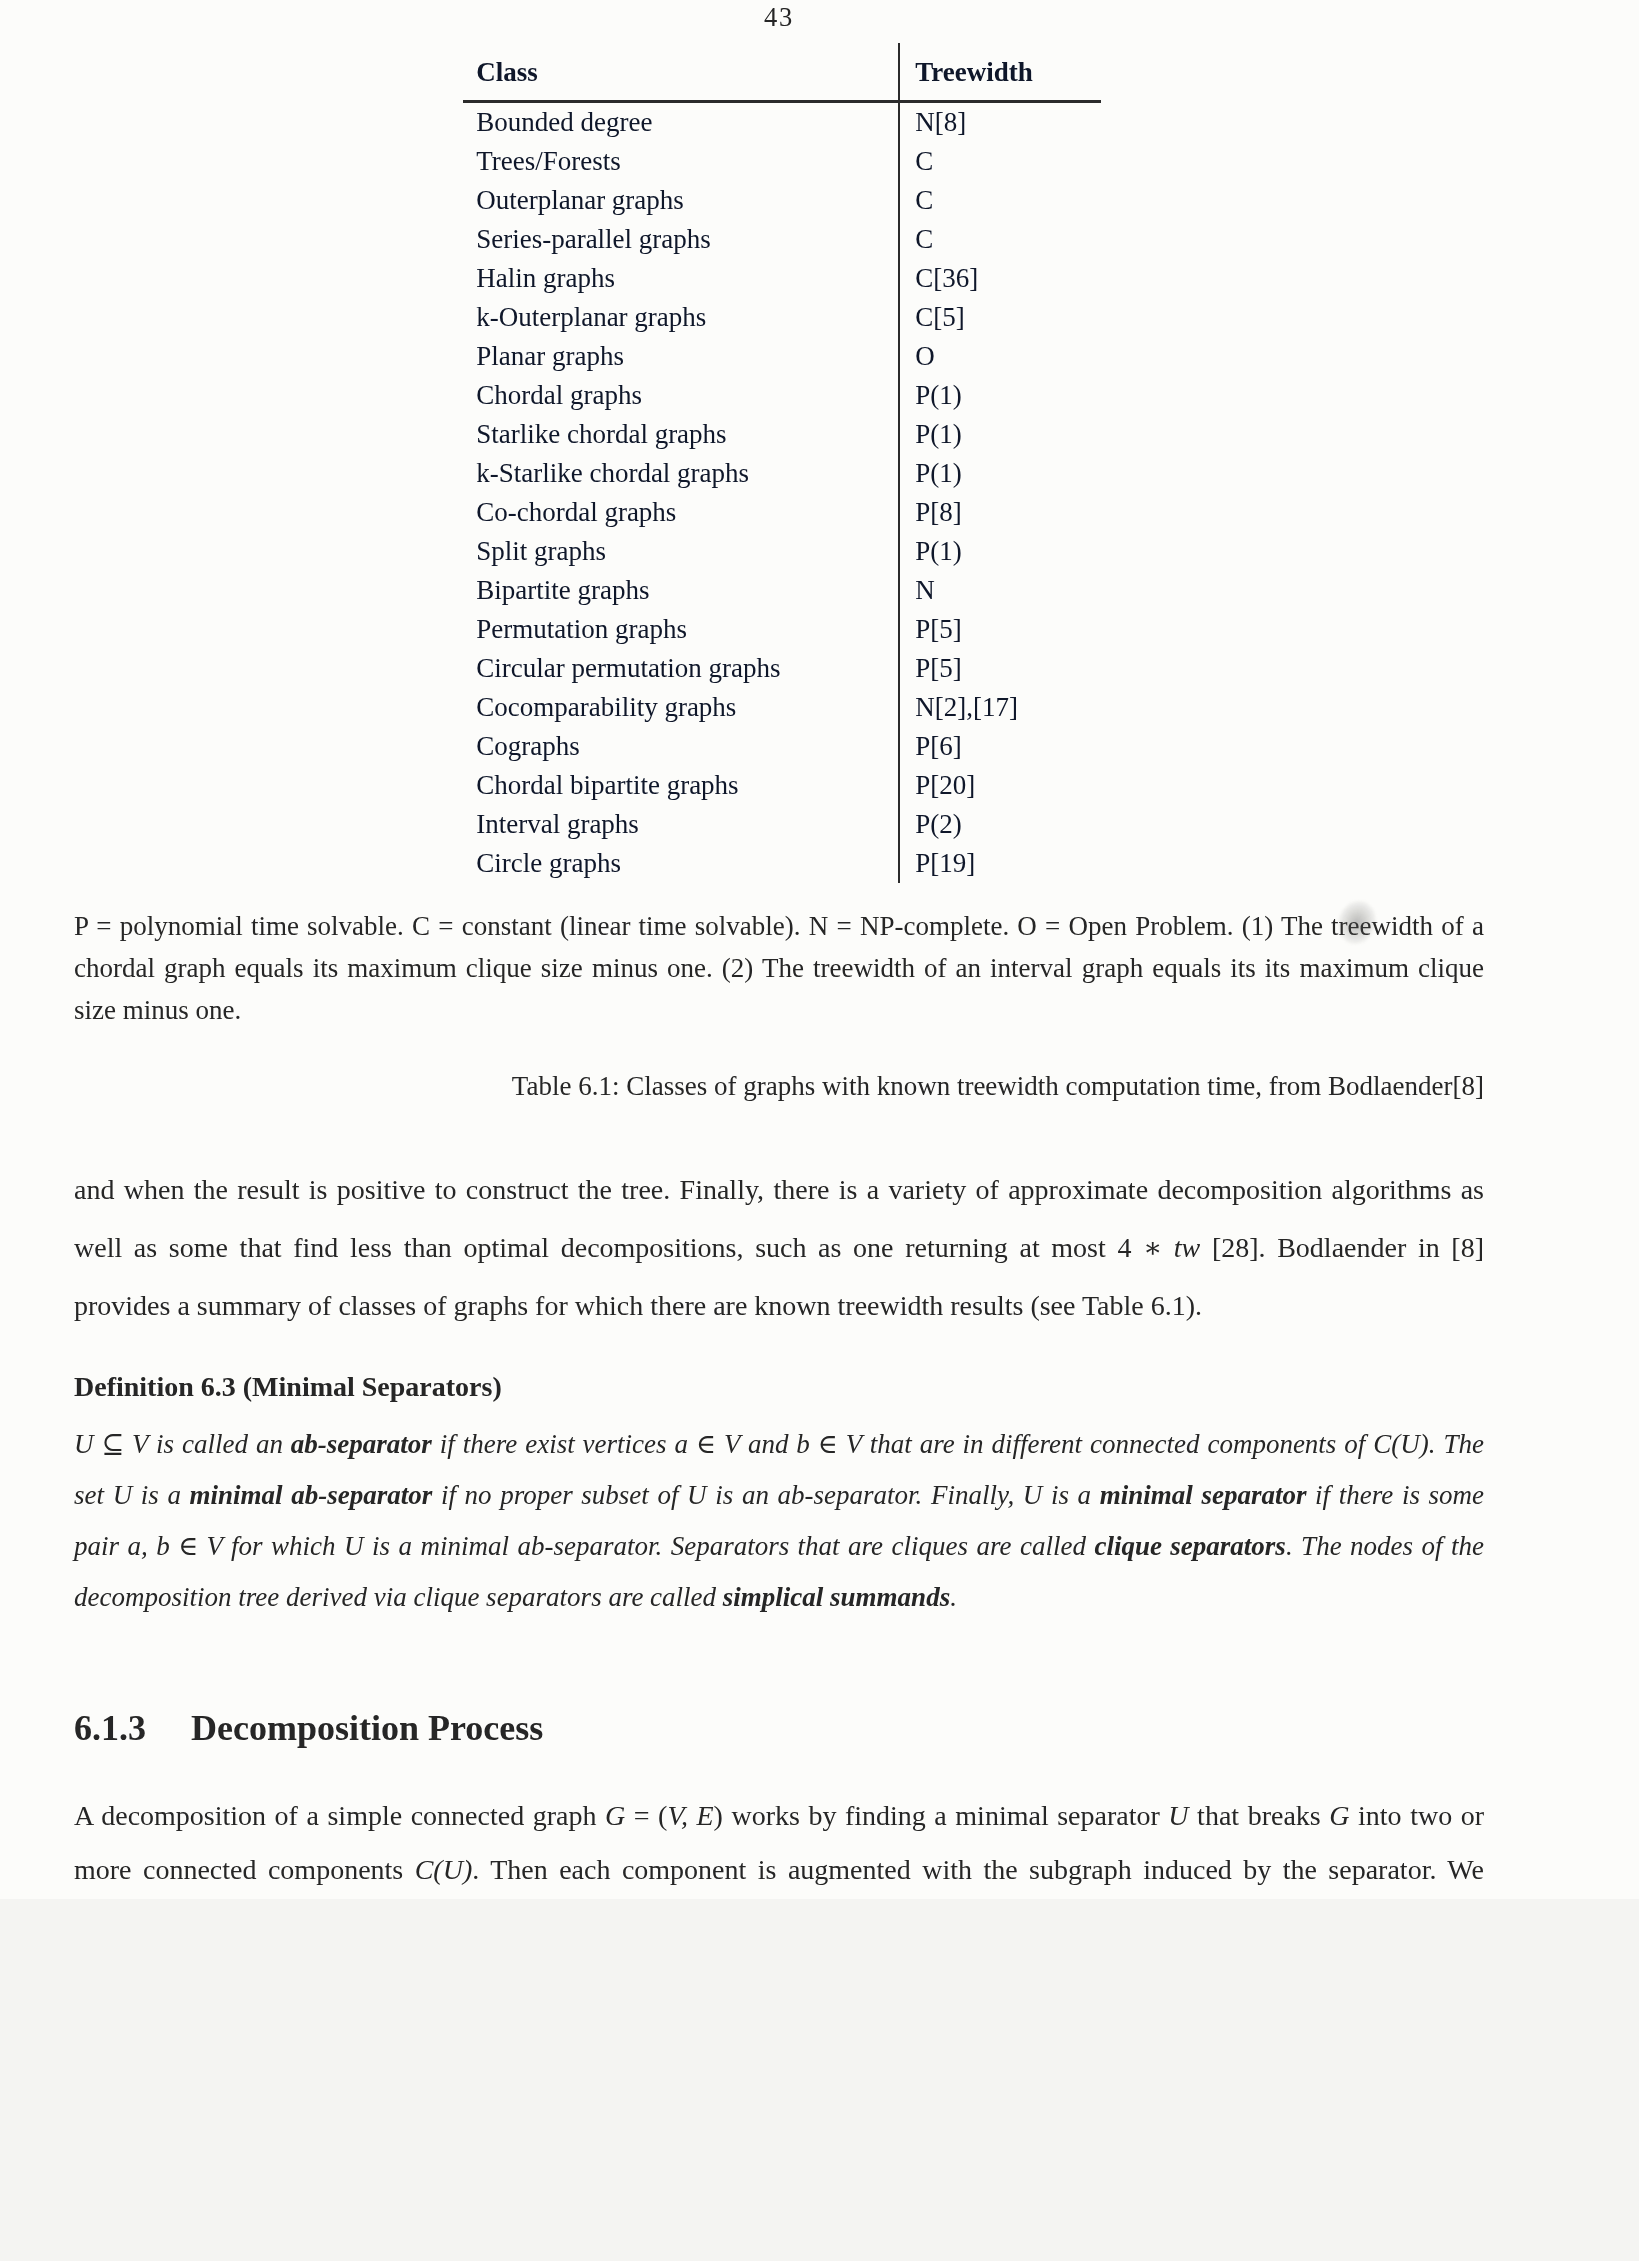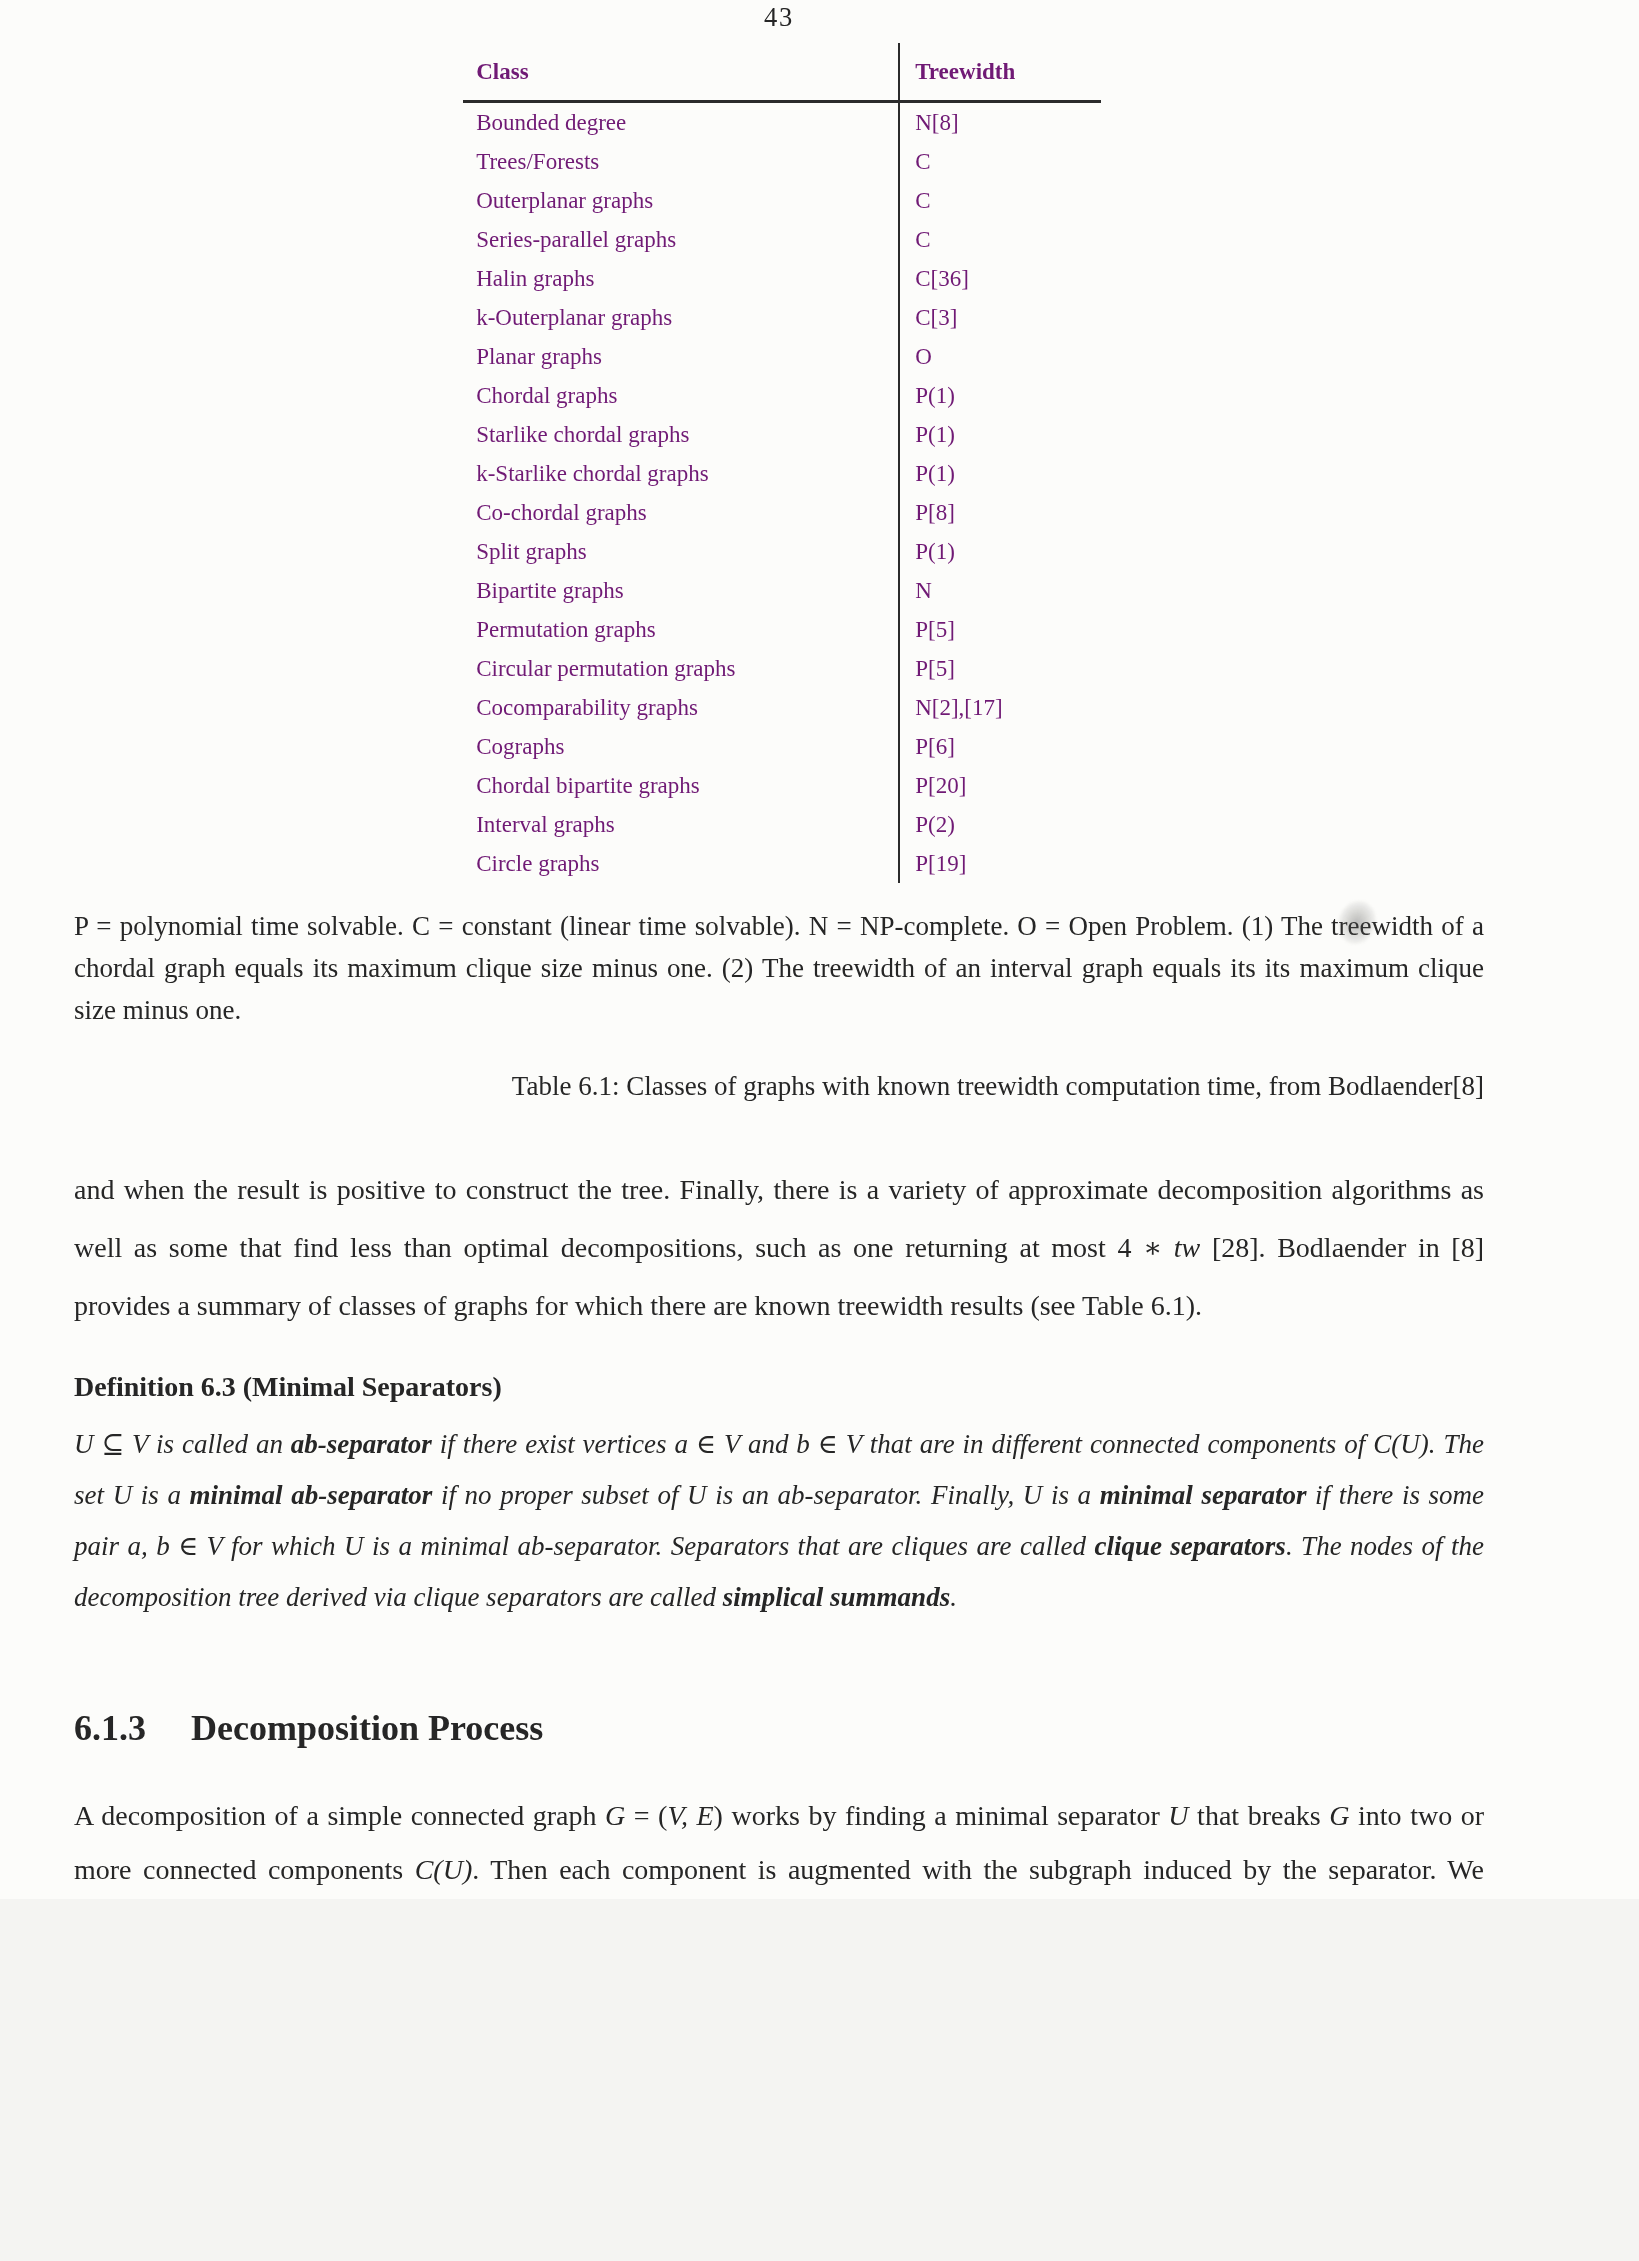--- a/index.html
+++ b/index.html
@@ -25,22 +25,22 @@
   .page-number {
     text-align: center;
     font-size: 26.5px;
     line-height: 31px;
     letter-spacing: 1.7px;
   }
   
   .tw-table {
     margin: 10px 0 0 389px;
     border-collapse: collapse;
-    font-size: 23px;
-    color: #701a75;
+    font-size: 27px;
+    color: #0f172a;
   }
   .tw-table th {
     font-weight: bold;
     text-align: left;
     border-bottom: 3.3px solid #2b2b2b;
     padding: 11.6px 0 10px 13.2px;
     line-height: 36px;
   }
   .tw-table th.cell-tw,
   .tw-table td.cell-tw {
@@ -148,21 +148,21 @@
           <tr>
             <td class="cell-class">Series-parallel graphs</td>
             <td class="cell-tw">C</td>
           </tr>
           <tr>
             <td class="cell-class">Halin graphs</td>
             <td class="cell-tw">C[36]</td>
           </tr>
           <tr>
             <td class="cell-class">k-Outerplanar graphs</td>
-            <td class="cell-tw">C[3]</td>
+            <td class="cell-tw">C[5]</td>
           </tr>
           <tr>
             <td class="cell-class">Planar graphs</td>
             <td class="cell-tw">O</td>
           </tr>
           <tr>
             <td class="cell-class">Chordal graphs</td>
             <td class="cell-tw">P(1)</td>
           </tr>
           <tr>

